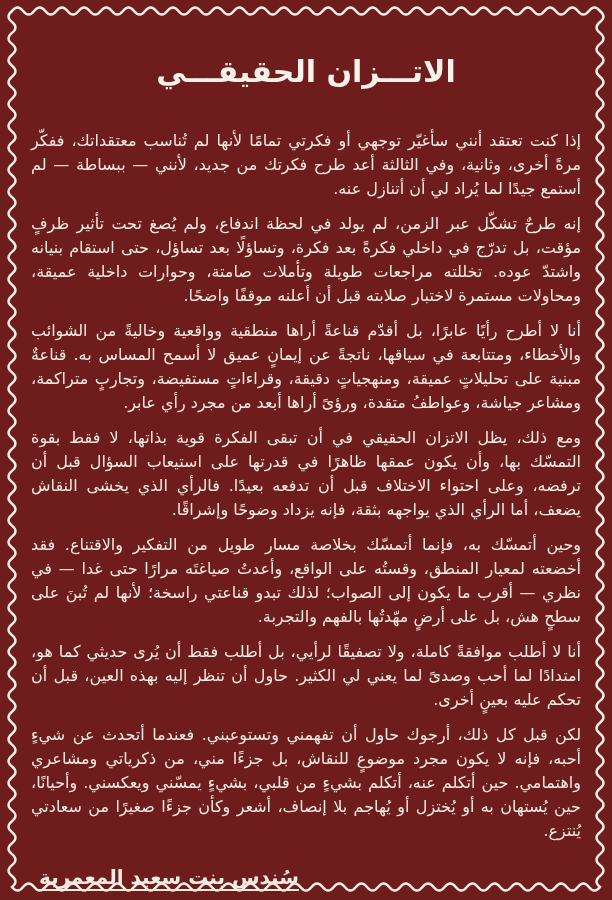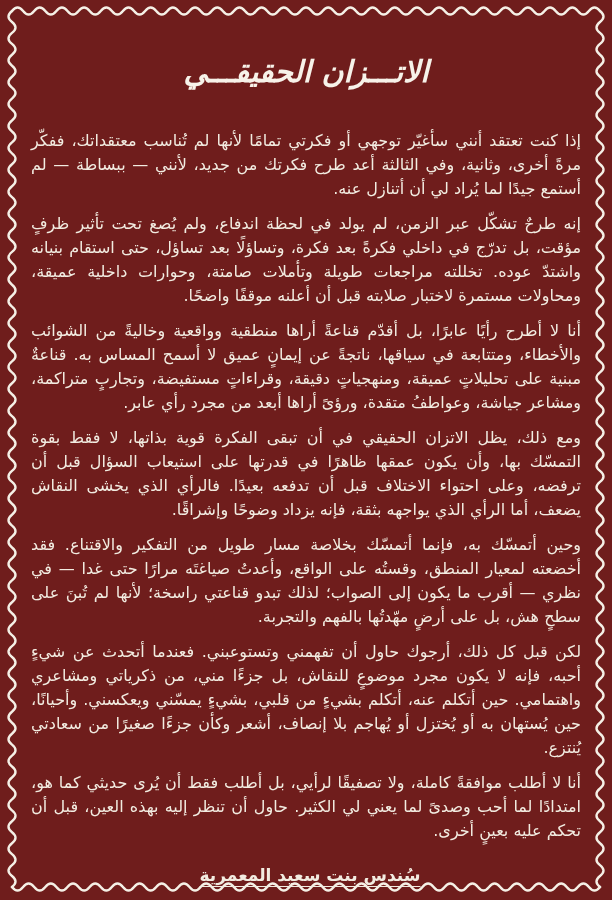--- a/index.html
+++ b/index.html
@@ -35,33 +35,32 @@
     direction: rtl;
     color: #f2ece1;
   }
   .doc-title {
     margin: 54px 0 40px 0;
     text-align: center;
     font-size: 30px;
     font-weight: bold;
     letter-spacing: 0;
     color: #f7f2e9;
-    font-style: italic;
   }
   .body-par {
     margin: 0 0 11px 0;
     font-size: 16px;
     line-height: 24px;
     text-align: justify;
     text-align-last: right;
   }
   .signature {
     margin-top: 22px;
-    text-align: center;
-    font-size: 17px;
+    text-align: left;
+    font-size: 20px;
     font-weight: bold;
     text-decoration: underline;
     text-underline-offset: 5px;
     padding-left: 8px;
   }
 </style>
 </head>
 <body>
 
 <div class="page" style="background: rgb(111, 29, 28);">
@@ -73,18 +72,18 @@
     <path id="wb-right" d="M 600 11 q 7 5.475 0 10.95 t 0 10.95 t 0 10.95 t 0 10.95 t 0 10.95 t 0 10.95 t 0 10.95 t 0 10.95 t 0 10.95 t 0 10.95 t 0 10.95 t 0 10.95 t 0 10.95 t 0 10.95 t 0 10.95 t 0 10.95 t 0 10.95 t 0 10.95 t 0 10.95 t 0 10.95 t 0 10.95 t 0 10.95 t 0 10.95 t 0 10.95 t 0 10.95 t 0 10.95 t 0 10.95 t 0 10.95 t 0 10.95 t 0 10.95 t 0 10.95 t 0 10.95 t 0 10.95 t 0 10.95 t 0 10.95 t 0 10.95 t 0 10.95 t 0 10.95 t 0 10.95 t 0 10.95 t 0 10.95 t 0 10.95 t 0 10.95 t 0 10.95 t 0 10.95 t 0 10.95 t 0 10.95 t 0 10.95 t 0 10.95 t 0 10.95 t 0 10.95 t 0 10.95 t 0 10.95 t 0 10.95 t 0 10.95 t 0 10.95 t 0 10.95 t 0 10.95 t 0 10.95 t 0 10.95 t 0 10.95 t 0 10.95 t 0 10.95 t 0 10.95 t 0 10.95 t 0 10.95 t 0 10.95 t 0 10.95 t 0 10.95 t 0 10.95 t 0 10.95 t 0 10.95 t 0 10.95 t 0 10.95 t 0 10.95 t 0 10.95 t 0 10.95 t 0 10.95 t 0 10.95 t 0 10.95" style="stroke: rgb(245, 240, 230);"></path>
   </svg>
 
   <main class="content" style="color: rgb(242, 236, 225);">
     <h1 class="doc-title">الاتـــزان الحقيقـــي</h1>
     <p class="body-par">إذا كنت تعتقد أنني سأغيّر توجهي أو فكرتي تمامًا لأنها لم تُناسب معتقداتك، ففكّر مرةً أخرى، وثانية، وفي الثالثة أعد طرح فكرتك من جديد، لأنني — ببساطة — لم أستمع جيدًا لما يُراد لي أن أتنازل عنه.</p>
     <p class="body-par">إنه طرحٌ تشكّل عبر الزمن، لم يولد في لحظة اندفاع، ولم يُصغ تحت تأثير ظرفٍ مؤقت، بل تدرّج في داخلي فكرةً بعد فكرة، وتساؤلًا بعد تساؤل، حتى استقام بنيانه واشتدّ عوده. تخللته مراجعات طويلة وتأملات صامتة، وحوارات داخلية عميقة، ومحاولات مستمرة لاختبار صلابته قبل أن أعلنه موقفًا واضحًا.</p>
     <p class="body-par">أنا لا أطرح رأيًا عابرًا، بل أقدّم قناعةً أراها منطقية وواقعية وخاليةً من الشوائب والأخطاء، ومتتابعة في سياقها، ناتجةً عن إيمانٍ عميق لا أسمح المساس به. قناعةٌ مبنية على تحليلاتٍ عميقة، ومنهجياتٍ دقيقة، وقراءاتٍ مستفيضة، وتجاربٍ متراكمة، ومشاعر جياشة، وعواطفُ متقدة، ورؤىً أراها أبعد من مجرد رأي عابر.</p>
     <p class="body-par">ومع ذلك، يظل الاتزان الحقيقي في أن تبقى الفكرة قوية بذاتها، لا فقط بقوة التمسّك بها، وأن يكون عمقها ظاهرًا في قدرتها على استيعاب السؤال قبل أن ترفضه، وعلى احتواء الاختلاف قبل أن تدفعه بعيدًا. فالرأي الذي يخشى النقاش يضعف، أما الرأي الذي يواجهه بثقة، فإنه يزداد وضوحًا وإشراقًا.</p>
     <p class="body-par">وحين أتمسّك به، فإنما أتمسّك بخلاصة مسار طويل من التفكير والاقتناع. فقد أخضعته لمعيار المنطق، وقستُه على الواقع، وأعدتُ صياغتَه مرارًا حتى غدا — في نظري — أقرب ما يكون إلى الصواب؛ لذلك تبدو قناعتي راسخة؛ لأنها لم تُبنَ على سطحٍ هش، بل على أرضٍ مهّدتُها بالفهم والتجربة.</p>
+    <p class="body-par">أنا لا أطلب موافقةً كاملة، ولا تصفيقًا لرأيي، بل أطلب فقط أن يُرى حديثي كما هو، امتدادًا لما أحب وصدىً لما يعني لي الكثير. حاول أن تنظر إليه بهذه العين، قبل أن تحكم عليه بعينٍ أخرى.</p>
     <p class="body-par">لكن قبل كل ذلك، أرجوك حاول أن تفهمني وتستوعبني. فعندما أتحدث عن شيءٍ أحبه، فإنه لا يكون مجرد موضوعٍ للنقاش، بل جزءًا مني، من ذكرياتي ومشاعري واهتمامي. حين أتكلم عنه، أتكلم بشيءٍ من قلبي، بشيءٍ يمسّني ويعكسني. وأحيانًا، حين يُستهان به أو يُختزل أو يُهاجم بلا إنصاف، أشعر وكأن جزءًا صغيرًا من سعادتي يُنتزع.</p>
-    <p class="body-par">أنا لا أطلب موافقةً كاملة، ولا تصفيقًا لرأيي، بل أطلب فقط أن يُرى حديثي كما هو، امتدادًا لما أحب وصدىً لما يعني لي الكثير. حاول أن تنظر إليه بهذه العين، قبل أن تحكم عليه بعينٍ أخرى.</p>
     <div class="signature">سُندس بنت سعيد المعمرية</div>
   </main>
 
 </div>
 
 </body></html>

